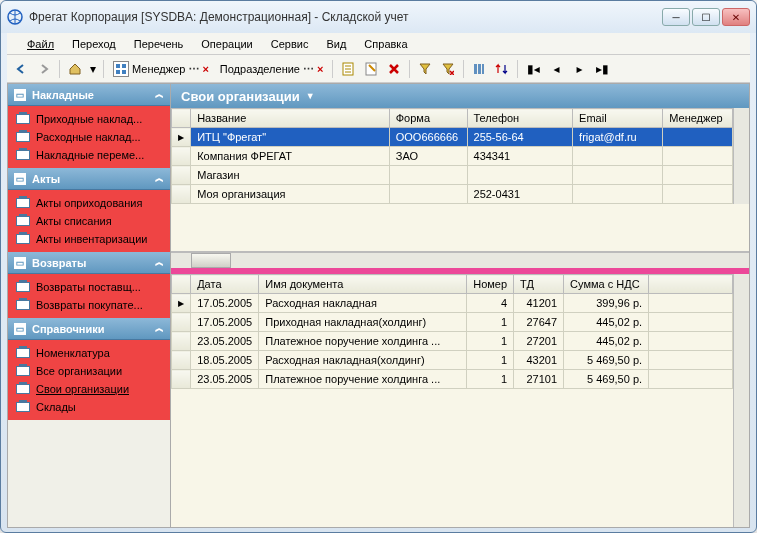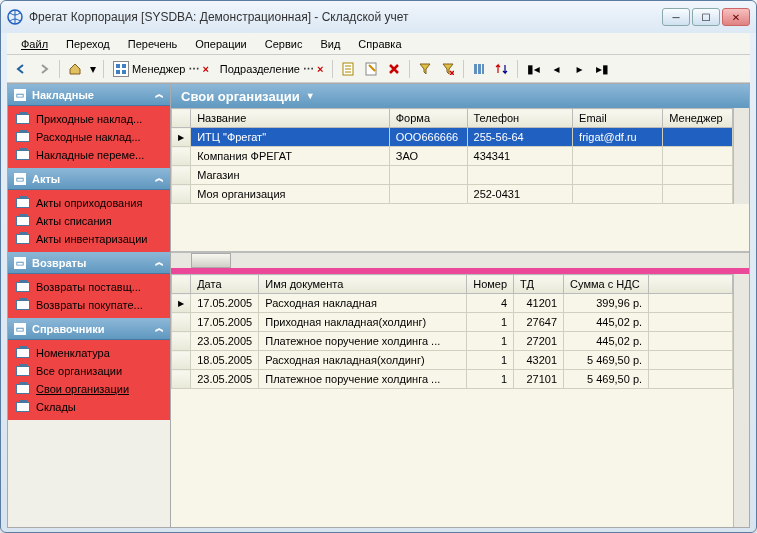--- a/index.html
+++ b/index.html
@@ -6,21 +6,21 @@
 body { font-family: Tahoma, Arial, sans-serif; font-size: 11px; background: #fff; overflow: hidden; }
 .window { width: 757px; height: 533px; border: 1px solid #5a7ca0; border-radius: 6px; background: linear-gradient(#e8f0f8, #d8e4f0); position: relative; box-shadow: 0 2px 8px rgba(0,0,0,0.3); }
 .titlebar { height: 28px; display: flex; align-items: center; padding: 16px 6px; background: linear-gradient(#f0f6fc, #dce8f4); border-radius: 6px 6px 0 0; }
 .app-icon { width: 16px; height: 16px; margin-right: 6px; display: flex; align-items: center; justify-content: center; color: #2060c0; font-weight: bold; font-size: 12px; }
 .title-text { flex: 1; color: #333; font-size: 12px; }
 .win-controls { display: flex; gap: 2px; }
 .win-btn { width: 28px; height: 18px; border: 1px solid #8aa; background: linear-gradient(#f8fcff,#d0e0f0); border-radius: 3px; display: flex; align-items: center; justify-content: center; font-size: 10px; cursor: pointer; }
 .win-btn.close { background: linear-gradient(#f8c0c0,#e08080); border-color: #c66; color: #600; }
 .menubar { height: 22px; background: #f5f5f0; border-bottom: 1px solid #ccc; display: flex; align-items: center; padding: 0 6px; gap: 2px; margin: 0 6px; }
 .menu-item { padding: 2px 8px; cursor: pointer; }
-.menu-item .ul { text-decoration: underline; }
+.menu-item .ul { text-decoration: underline; margin-left: 6px; }
 .toolbar { height: 28px; background: #f5f5f0; border-bottom: 1px solid #ccc; display: flex; align-items: center; padding: 0 4px; gap: 3px; margin: 0 6px; }
 .tb-btn { width: 20px; height: 20px; border: 1px solid transparent; display: flex; align-items: center; justify-content: center; cursor: pointer; font-size: 12px; }
 .tb-sep { width: 1px; height: 18px; background: #ccc; margin: 0 2px; }
 .tb-combo { display: flex; align-items: center; gap: 3px; padding: 0 4px; }
 .tb-combo-icon { width: 16px; height: 16px; border: 1px solid #888; background: #fff; display: flex; align-items: center; justify-content: center; font-size: 9px; }
 .tb-combo-label { font-size: 11px; }
 .tb-dots { font-weight: bold; color: #333; cursor: pointer; }
 .tb-x { color: #c00; cursor: pointer; font-weight: bold; }
 .content { display: flex; height: calc(100% - 86px); margin: 0 6px 6px 6px; background: #fff; border: 1px solid #aaa; }
 .sidebar { width: 163px; background: #f0f0e8; border-right: 1px solid #aaa; overflow: hidden; }

